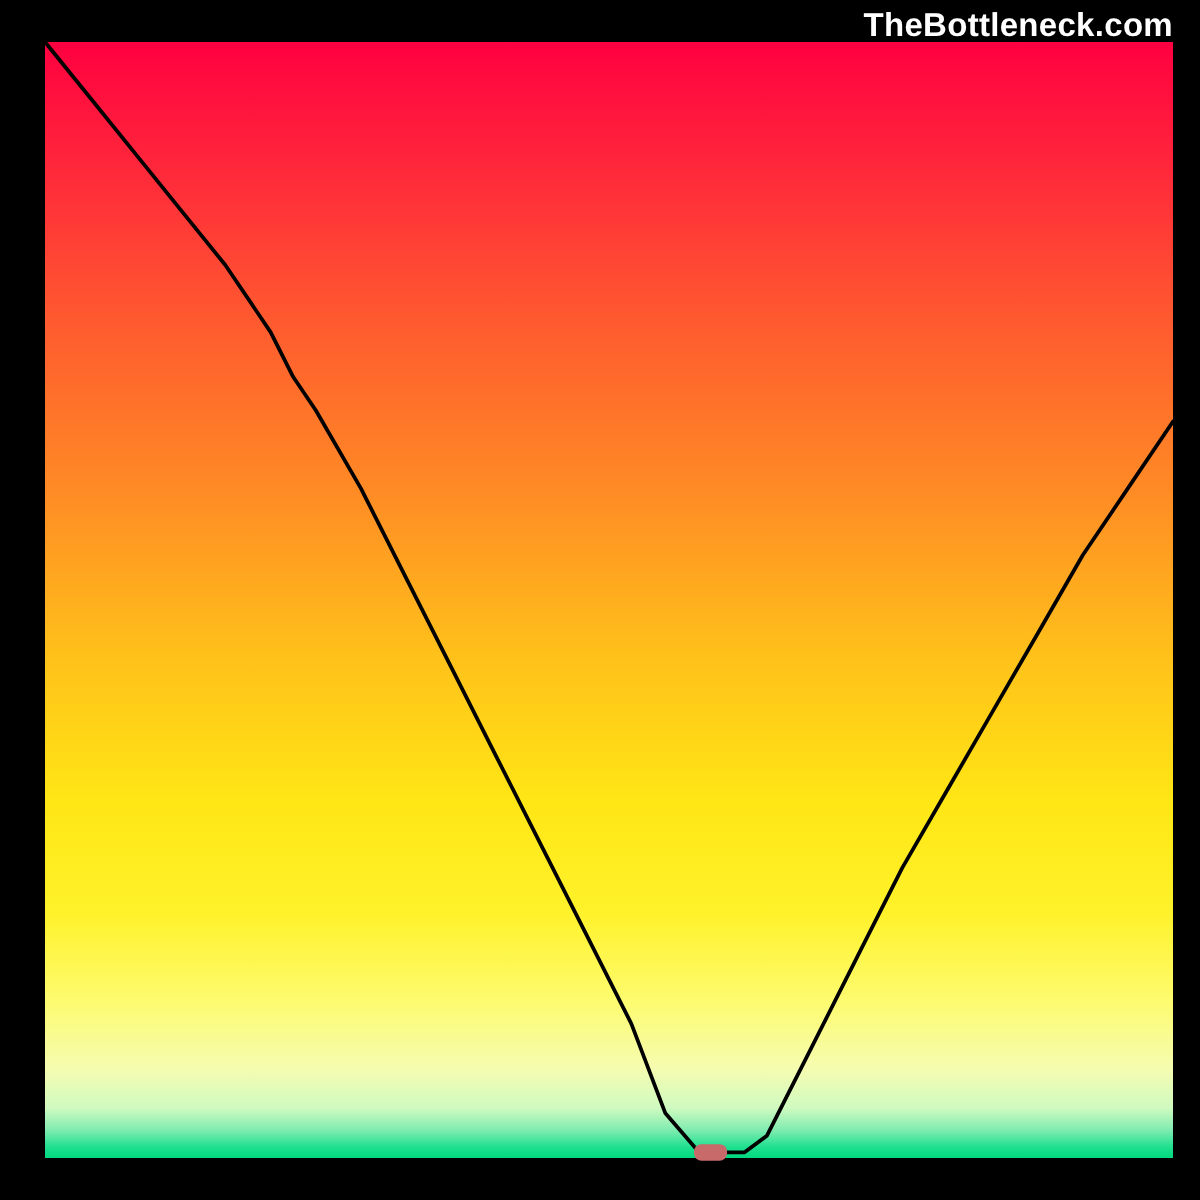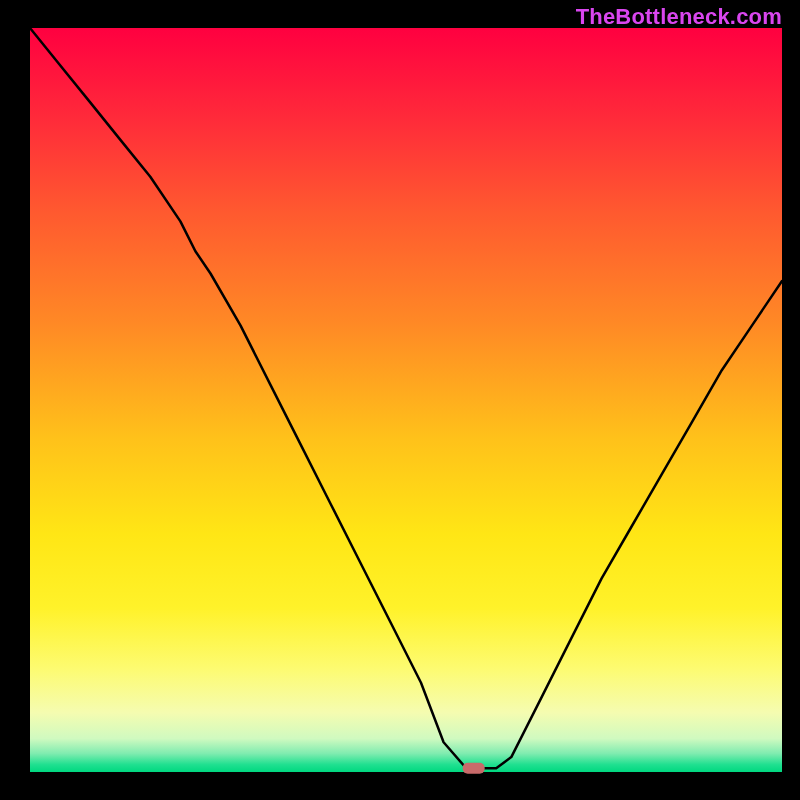--- a/index.html
+++ b/index.html
@@ -12,21 +12,21 @@
   }
   .chart-container {
     position: relative;
     width: 800px;
     height: 800px;
   }
   .watermark {
     position: absolute;
     top: 4px;
     right: 18px;
-    color: #d946ef;
+    color: #ffffff;
     font-family: Arial, Helvetica, sans-serif;
     font-size: 22px;
     font-weight: bold;
     z-index: 10;
     letter-spacing: 0.2px;
   }
   svg {
     display: block;
   }
 </style>

